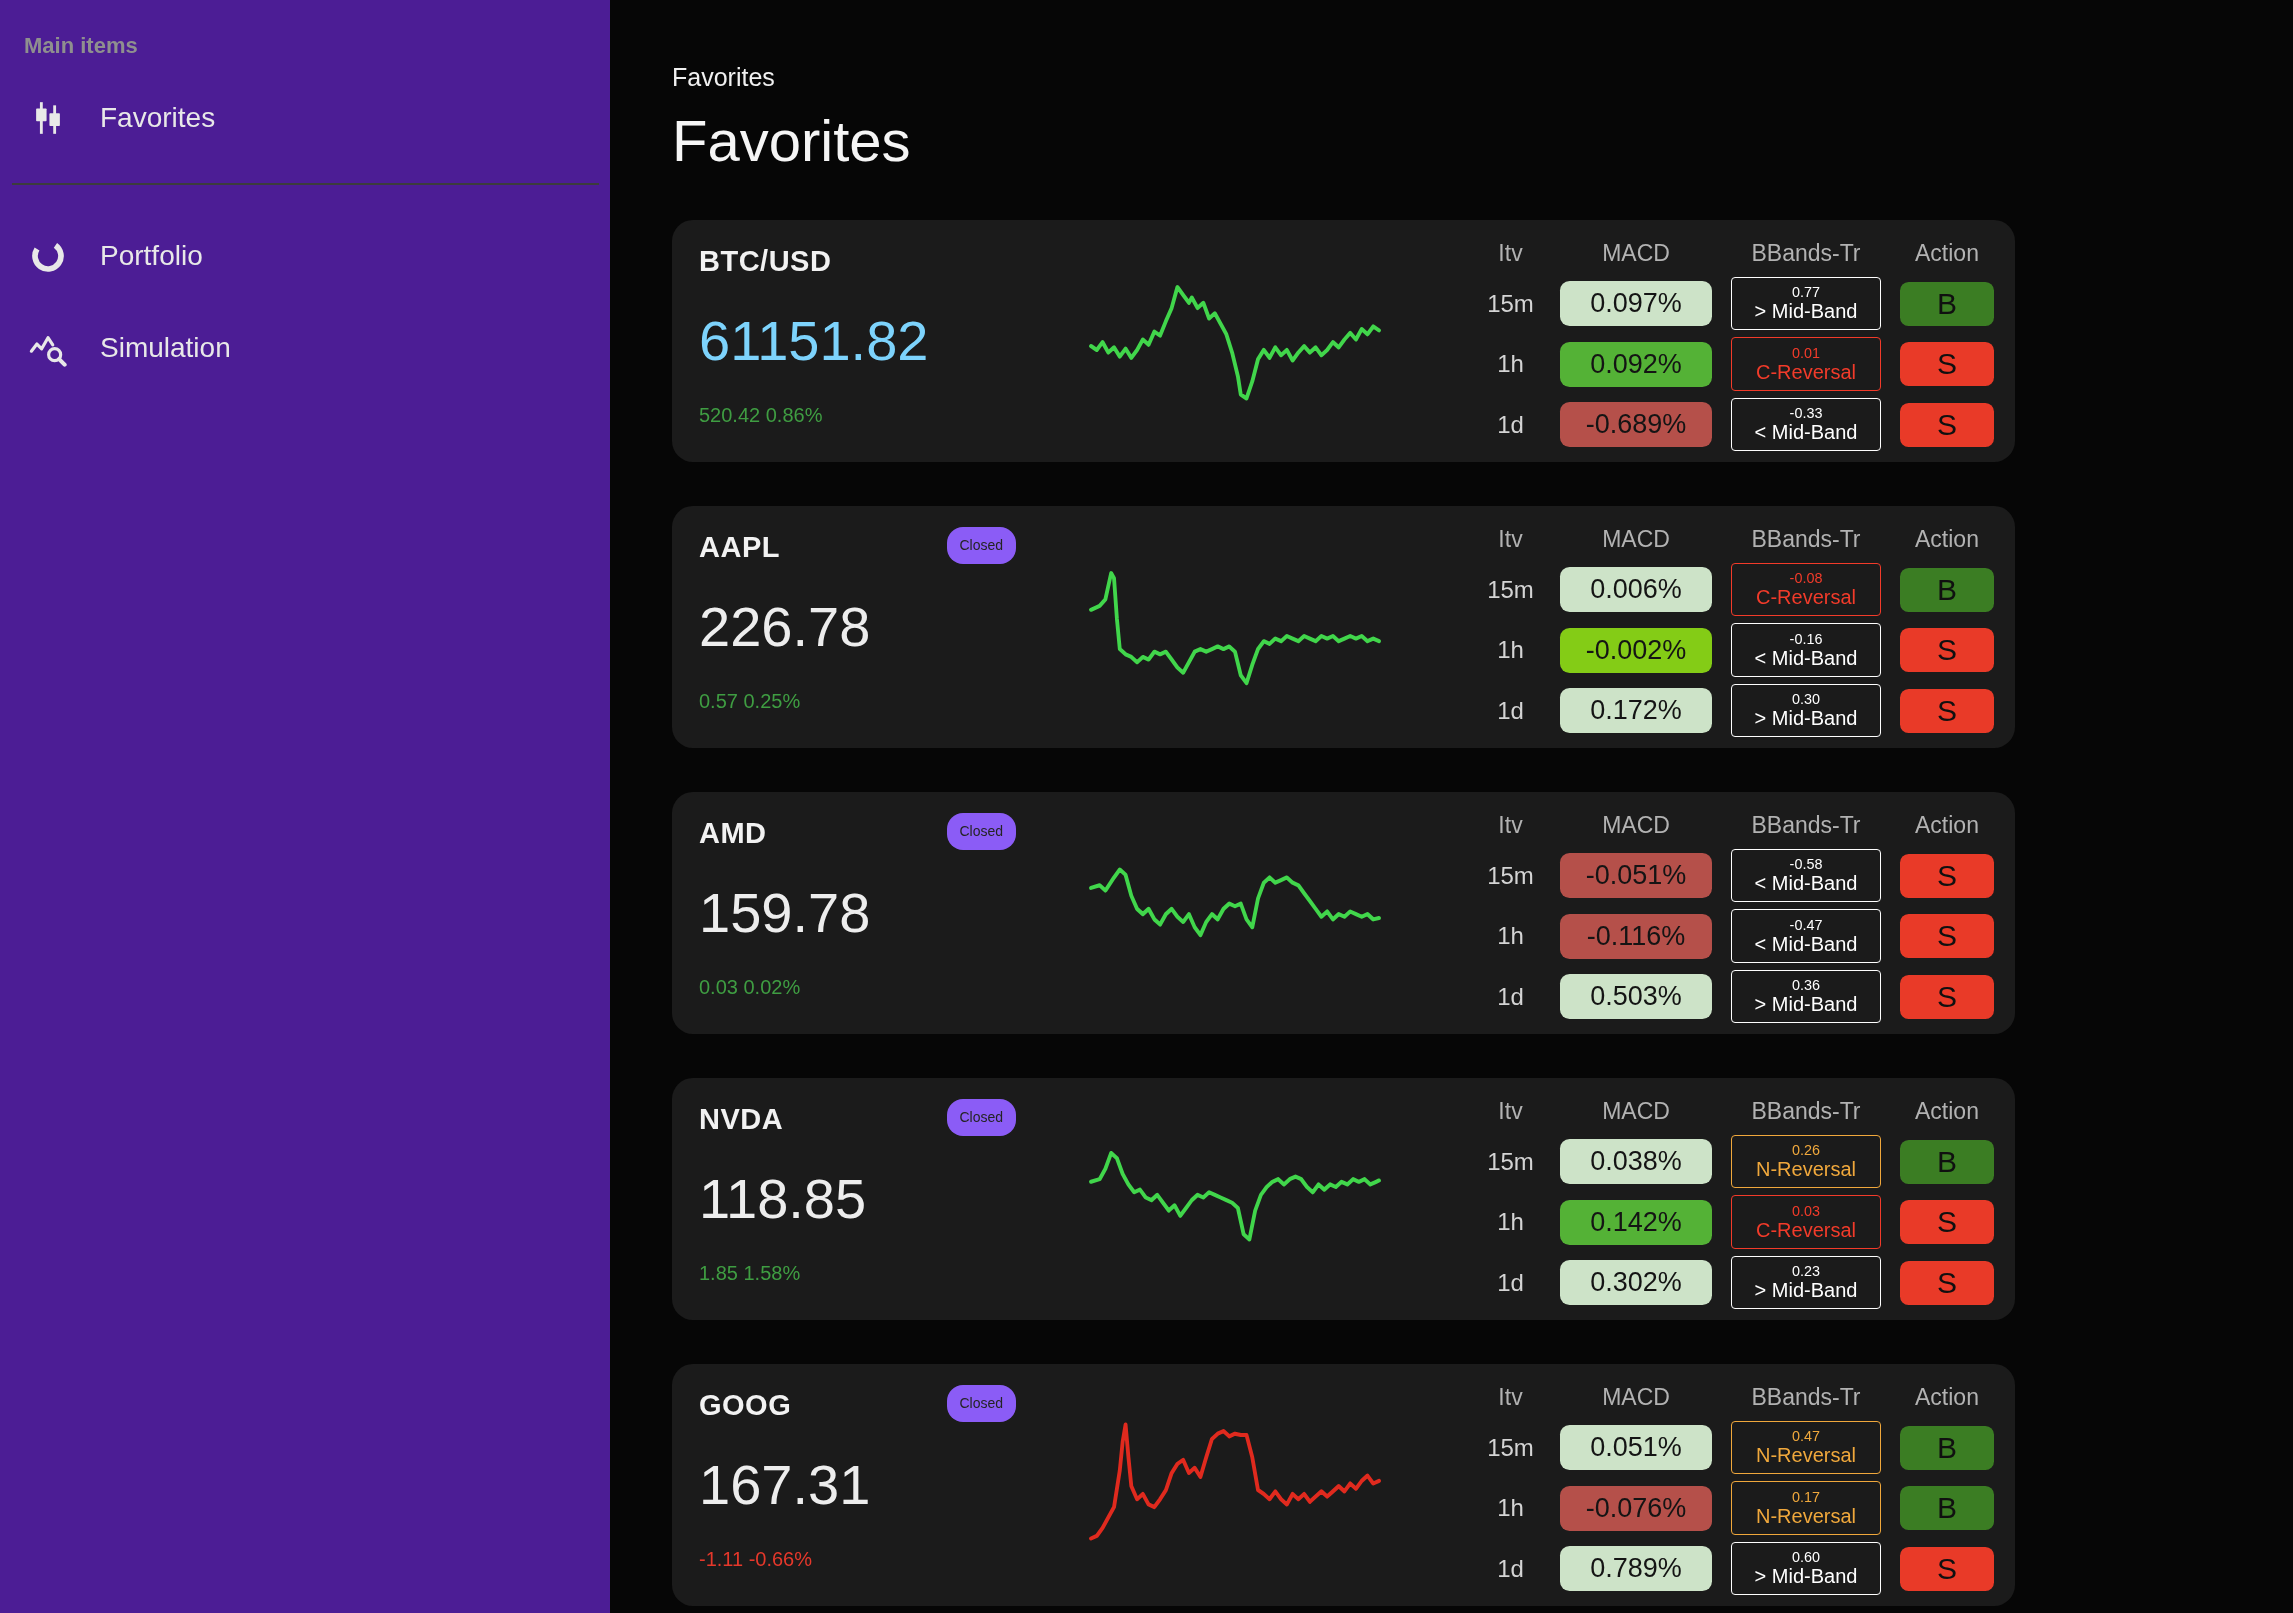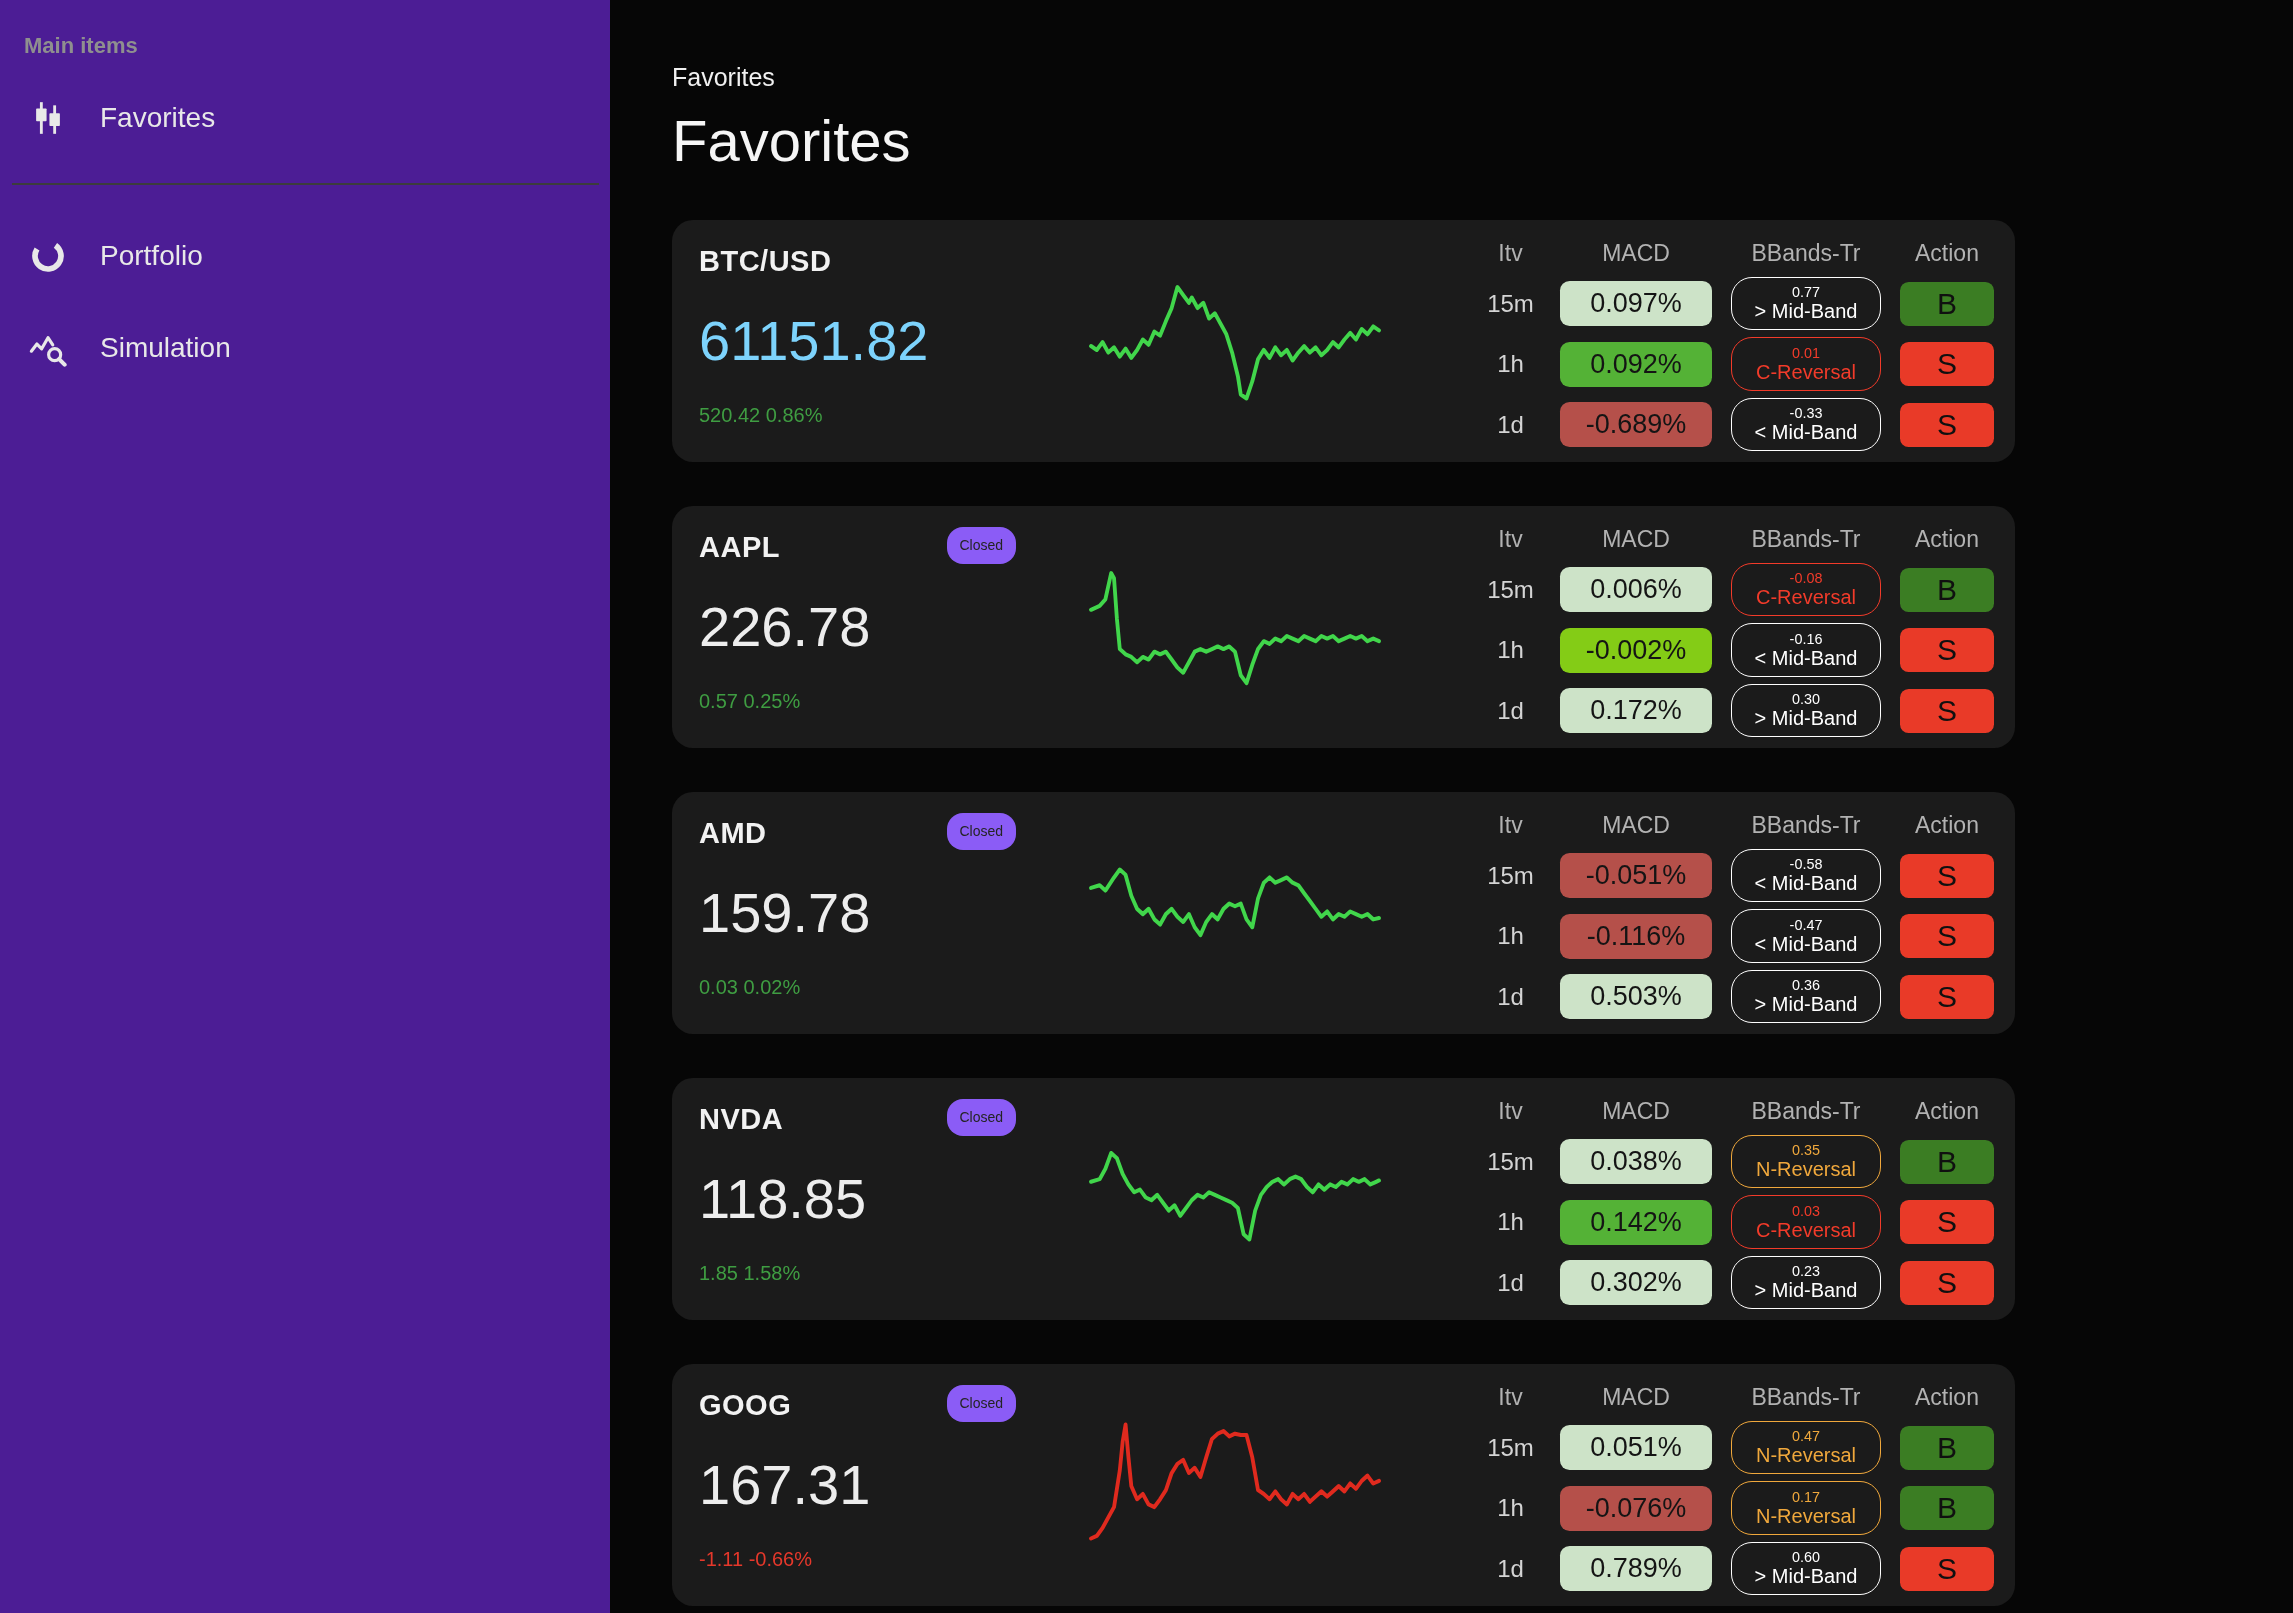--- a/index.html
+++ b/index.html
@@ -33,21 +33,21 @@
 
   
   .mini-table{position:absolute;right:21px;top:17.3px;display:grid;grid-template-columns:61px 152px 150px 94px;column-gap:19px;row-gap:6.7px;align-items:center;}
   .th{justify-self:center;color:#b2b2b2;font-size:23px;height:33px;display:flex;align-items:center;}
   .iv{justify-self:center;color:#d4d4d4;font-size:24px;}
   .macd{height:45px;border-radius:9.6px;display:flex;align-items:center;justify-content:center;font-size:27px;color:#141414;}
   .macd-light-green{background:#cde3c8;}
   .macd-green{background:#54b236;}
   .macd-red{background:#b5504a;}
   .macd-pink{background:#84cc16;text-align:right;}
-  .bb{min-height:46px;border:1.9px solid #fff;border-radius:21px;display:flex;flex-direction:column;align-items:center;justify-content:center;line-height:1.12;padding:2.9px 5.8px;}
+  .bb{min-height:46px;border:1.9px solid #fff;border-radius:4px;display:flex;flex-direction:column;align-items:center;justify-content:center;line-height:1.12;padding:2.9px 5.8px;}
   .bb .v{font-size:14.4px;}
   .bb .l{font-size:20px;}
   .bb-white{border-color:#ffffff;color:#ffffff;}
   .bb-red{border-color:#f23b2a;color:#f23b2a;}
   .bb-orange{border-color:#f0a83c;color:#f0a83c;}
   .act{height:44px;border:none;border-radius:8.6px;display:flex;align-items:center;justify-content:center;font-size:30px;color:#101010;cursor:pointer;font-family:"Liberation Sans",sans-serif;}
   .act-buy{background:#3b7d23;}
   .act-sell{background:#e93a28;}
 </style>
 </head>
@@ -227,21 +227,21 @@
     </svg>
     <div class="mini-table">
       <span class="th">Itv</span>
       <span class="th">MACD</span>
       <span class="th">BBands-Tr</span>
       <span class="th">Action</span>
 
   <span class="iv">15m</span>
   <div class="macd macd-light-green">0.038%</div>
   <div class="bb bb-orange">
-    <span class="v">0.35</span>
+    <span class="v">0.26</span>
     <span class="l">N-Reversal</span>
   </div>
   <button class="act act-buy">B</button>
 
   <span class="iv">1h</span>
   <div class="macd macd-green">0.142%</div>
   <div class="bb bb-red">
     <span class="v">0.03</span>
     <span class="l">C-Reversal</span>
   </div>

